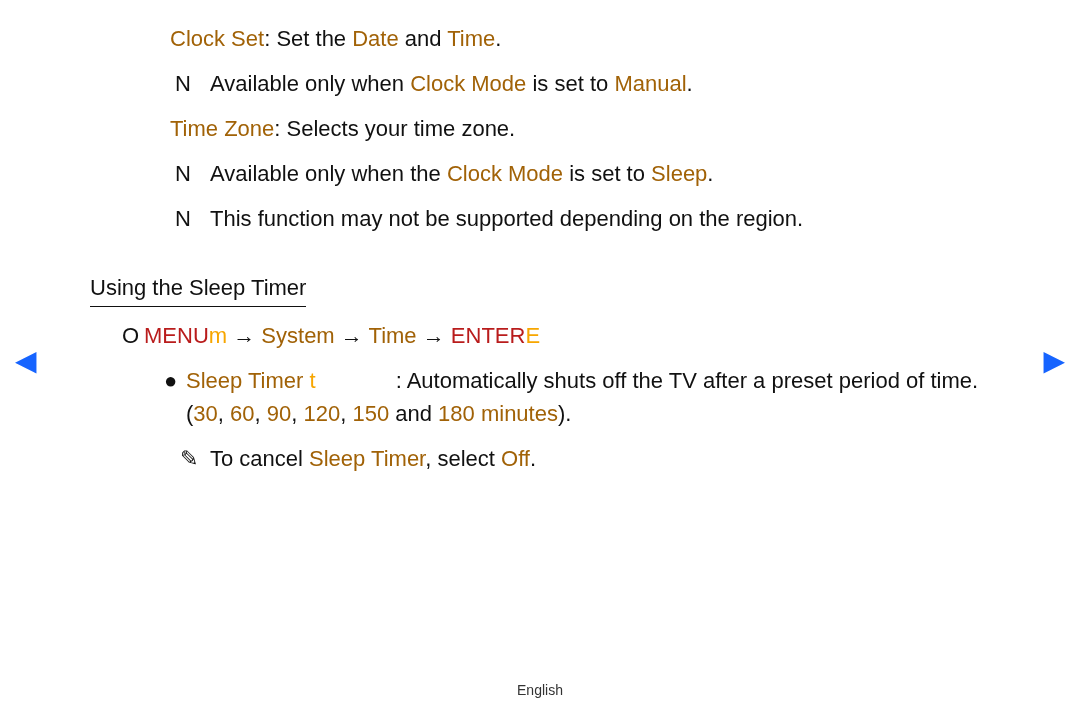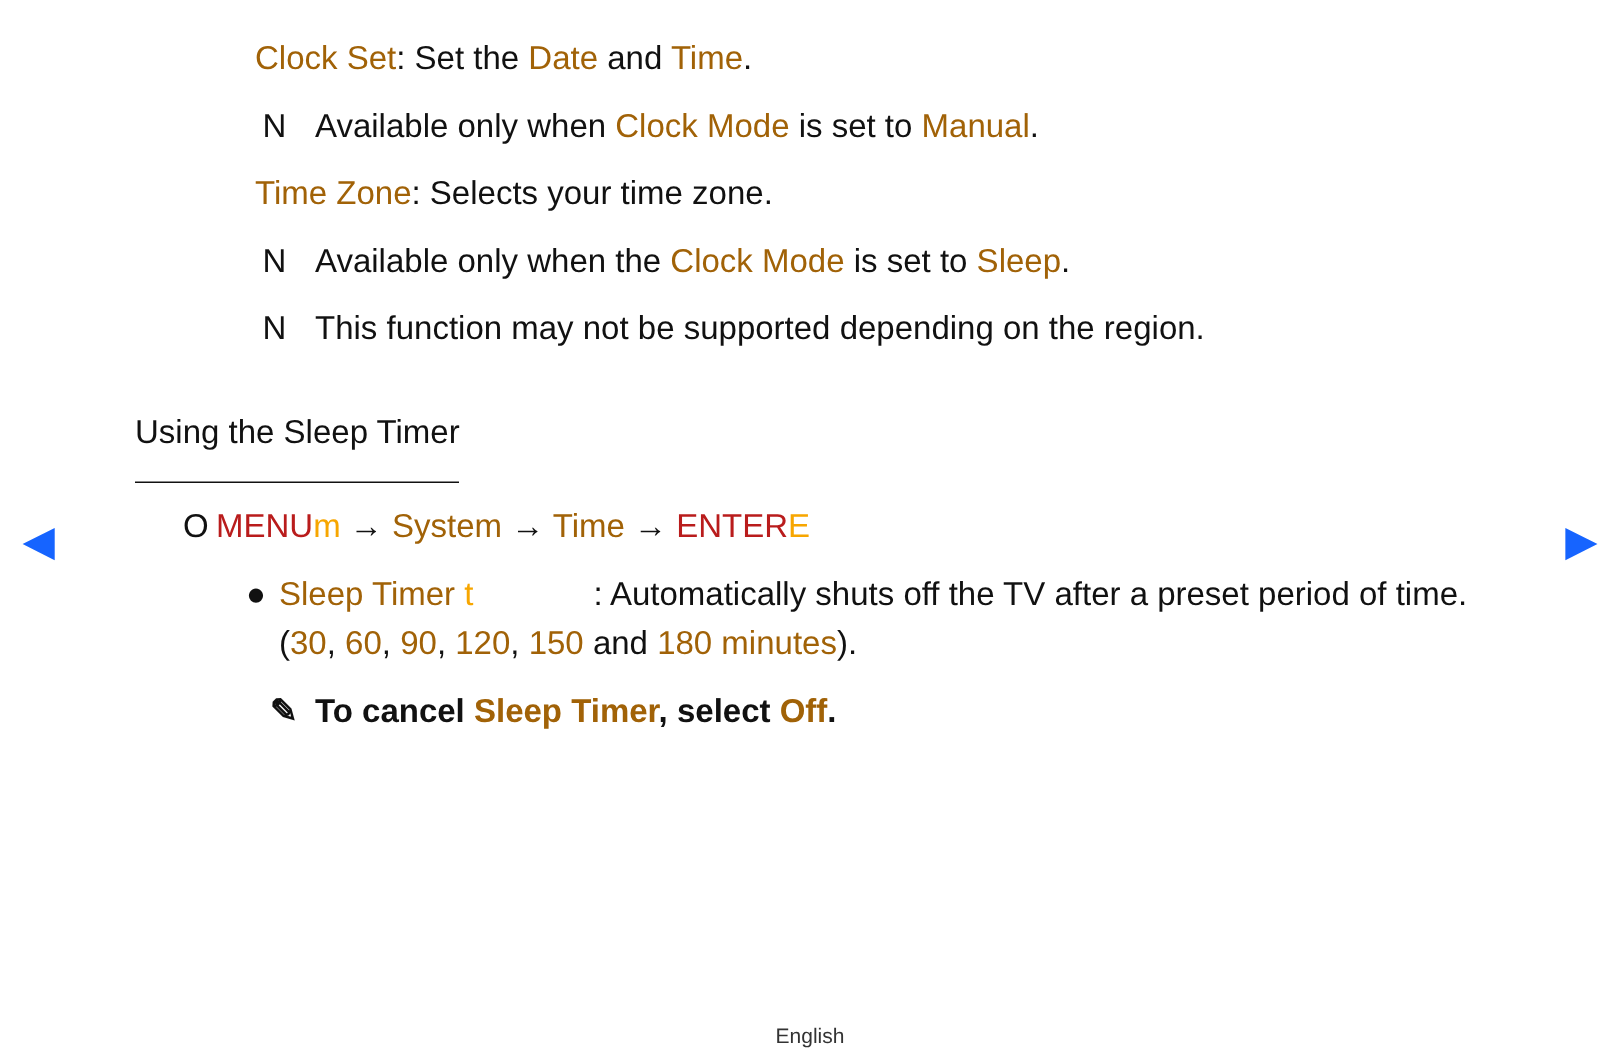--- a/index.html
+++ b/index.html
@@ -27,21 +27,21 @@
     .note-marker {
       display: inline-block;
       width: 35px;
       text-indent: 0;
     }
     .section-heading {
       margin-top: 24px;
       margin-left: 0;
       display: inline-block;
       border-bottom: 1.5px solid #111;
-      padding-bottom: 17px;
+      padding-bottom: 2px;
       margin-bottom: 12px;
     }
     .menu-line {
       padding-left: 32px;
       text-indent: 0;
       margin-bottom: 12px;
     }
     .menu-line .menu-marker {
       display: inline-block;
       width: 22px;
@@ -53,21 +53,20 @@
     }
     .bullet-line .bullet-marker {
       display: inline-block;
       width: 22px;
       text-indent: 0;
     }
     .note-line2 {
       padding-left: 120px;
       text-indent: -30px;
       margin-bottom: 24px;
-      font-weight: bold;
     }
     .note-icon {
       display: inline-block;
       width: 30px;
       text-indent: 0;
     }
     .nav-left, .nav-right {
       position: absolute;
       top: 340px;
       font-size: 28px;

